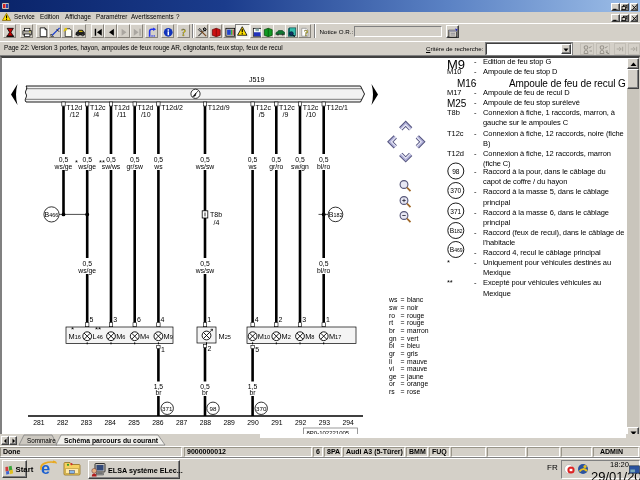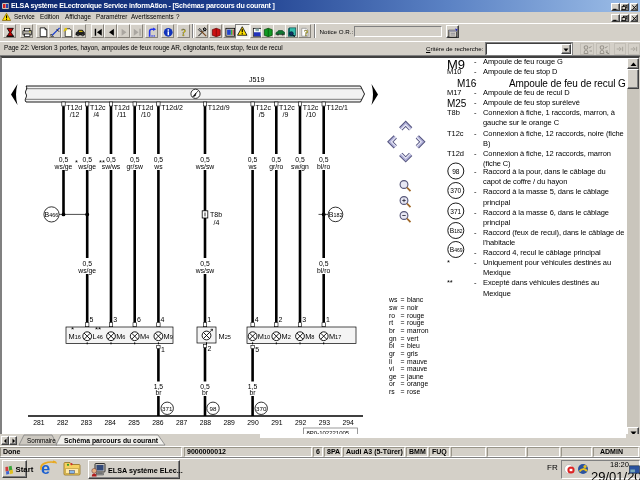--- a/index.html
+++ b/index.html
@@ -11,21 +11,20 @@
 .cell{border-top:1px solid #999589;border-left:1px solid #999589;border-right:1px solid #fff;border-bottom:1px solid #fff}
 .t{position:absolute;white-space:nowrap}
 </style></head><body>
 
 <div class="abs" style="left:0;top:0;width:640px;height:12px;background:linear-gradient(90deg,#0a246a 0%,#1b3c8c 35%,#5b82c4 70%,#9ebfe8 100%)">
  <svg class="abs" style="left:2px;top:2px" width="8" height="8" viewBox="0 0 8 8">
   <rect x="0" y="1" width="7" height="6" fill="#fff" stroke="#333" stroke-width="0.6"></rect>
   <rect x="1" y="2" width="2.6" height="4" fill="#cc2222"></rect>
       <rect x="4" y="2" width="2.4" height="4" fill="#2244aa"></rect>
  </svg>
- <div class="t" style="left:11px;top:2px;font-size:7.1px;font-weight:bold;color:#fff;letter-spacing:-0.22px">ELSA système ELectronique Service informAtion - [Schémas parcours du courant ]</div>
 </div>
 
 <div class="abs btn" style="left:611px;top:2.5px;width:8.5px;height:8px">
     <svg width="7" height="7" viewBox="0 0 7 7" style="position:absolute;left:0;top:0">
       <rect x="1.2" y="4.8" width="3.2" height="1.1" fill="#000"></rect>
     </svg>
   </div>
 <div class="abs btn" style="left:620px;top:2.5px;width:8.5px;height:8px">
     <svg width="7" height="7" viewBox="0 0 7 7" style="position:absolute;left:0;top:0">
       <rect x="2.4" y="1.2" width="3.4" height="2.8" fill="none" stroke="#000" stroke-width="0.8"></rect>
@@ -502,37 +501,37 @@
     <text x="455.8" y="193.1" font-size="6.6" text-anchor="middle" font-family="Liberation Sans,sans-serif">370</text>
     <circle cx="455.8" cy="211.0" r="8" fill="#fff" stroke="#000" stroke-width="0.9"></circle>
     <text x="455.8" y="213.6" font-size="6.6" text-anchor="middle" font-family="Liberation Sans,sans-serif">371</text>
     <circle cx="455.8" cy="230.5" r="8" fill="#fff" stroke="#000" stroke-width="0.9"></circle>
     <text x="449.8" y="233.1" font-size="6.6" font-family="Liberation Sans,sans-serif">B<tspan font-size="5">182</tspan></text>
     <circle cx="455.8" cy="249.5" r="8" fill="#fff" stroke="#000" stroke-width="0.9"></circle>
     <text x="449.8" y="252.1" font-size="6.6" font-family="Liberation Sans,sans-serif">B<tspan font-size="5">469</tspan></text>
   </svg>
 <div class="t" style="left:447px;top:57.2px;font-size:13px;letter-spacing:-0.05px">M9</div>
 <div class="t" style="left:474px;top:57.2px;font-size:7.5px">-</div>
-<div class="t" style="left:483px;top:57.2px;font-size:7.5px;letter-spacing:-0.09px">Ampoule de feu rouge G</div>
+<div class="t" style="left:483px;top:57.2px;font-size:7.5px;letter-spacing:-0.09px">Edition de feu stop G</div>
 <div class="t" style="left:447px;top:67.4px;font-size:7.5px;letter-spacing:-0.05px">M10</div>
 <div class="t" style="left:474px;top:67.4px;font-size:7.5px">-</div>
 <div class="t" style="left:483px;top:67.4px;font-size:7.5px;letter-spacing:-0.09px">Ampoule de feu stop D</div>
 <div class="t" style="left:457px;top:77.6px;font-size:10px;letter-spacing:-0.05px">M16</div>
 <div class="t" style="left:474px;top:77.6px;font-size:7.5px">-</div>
 <div class="t" style="left:509px;top:77.6px;font-size:10px;letter-spacing:-0.09px">Ampoule de feu de recul G</div>
 <div class="t" style="left:447px;top:87.8px;font-size:7.5px;letter-spacing:-0.05px">M17</div>
 <div class="t" style="left:474px;top:87.8px;font-size:7.5px">-</div>
 <div class="t" style="left:483px;top:87.8px;font-size:7.5px;letter-spacing:-0.09px">Ampoule de feu de recul D</div>
 <div class="t" style="left:447px;top:98.0px;font-size:10px;letter-spacing:-0.05px">M25</div>
 <div class="t" style="left:474px;top:98.0px;font-size:7.5px">-</div>
 <div class="t" style="left:483px;top:98.0px;font-size:7.5px;letter-spacing:-0.09px">Ampoule de feu stop surélevé</div>
 <div class="t" style="left:447px;top:108.2px;font-size:7.5px;letter-spacing:-0.05px">T8b</div>
 <div class="t" style="left:474px;top:108.2px;font-size:7.5px">-</div>
 <div class="t" style="left:483px;top:108.2px;font-size:7.5px;letter-spacing:-0.09px">Connexion à fiche, 1 raccords, marron, à</div>
-<div class="t" style="left:483px;top:118.4px;font-size:7.5px;letter-spacing:-0.09px">gauche sur le orange C</div>
+<div class="t" style="left:483px;top:118.4px;font-size:7.5px;letter-spacing:-0.09px">gauche sur le ampoules C</div>
 <div class="t" style="left:447px;top:128.6px;font-size:7.5px;letter-spacing:-0.05px">T12c</div>
 <div class="t" style="left:474px;top:128.6px;font-size:7.5px">-</div>
 <div class="t" style="left:483px;top:128.6px;font-size:7.5px;letter-spacing:-0.09px">Connexion à fiche, 12 raccords, noire (fiche</div>
 <div class="t" style="left:483px;top:138.8px;font-size:7.5px;letter-spacing:-0.09px">B)</div>
 <div class="t" style="left:447px;top:148.6px;font-size:7.5px;letter-spacing:-0.05px">T12d</div>
 <div class="t" style="left:474px;top:148.6px;font-size:7.5px">-</div>
 <div class="t" style="left:483px;top:148.6px;font-size:7.5px;letter-spacing:-0.09px">Connexion à fiche, 12 raccords, marron</div>
 <div class="t" style="left:483px;top:158.8px;font-size:7.5px;letter-spacing:-0.09px">(fiche C)</div>
 <div class="t" style="left:474px;top:166.9px;font-size:7.5px">-</div>
 <div class="t" style="left:483px;top:166.9px;font-size:7.5px;letter-spacing:-0.09px">Raccord à la pour, dans le câblage du</div>
@@ -547,21 +546,21 @@
 <div class="t" style="left:483px;top:227.6px;font-size:7.5px;letter-spacing:-0.09px">Raccord (feux de recul), dans le câblage de</div>
 <div class="t" style="left:483px;top:237.8px;font-size:7.5px;letter-spacing:-0.09px">l'habitacle</div>
 <div class="t" style="left:474px;top:247.5px;font-size:7.5px">-</div>
 <div class="t" style="left:483px;top:247.5px;font-size:7.5px;letter-spacing:-0.09px">Raccord 4, recul le câblage principal</div>
 <div class="t" style="left:447px;top:258.0px;font-size:7.5px;letter-spacing:-0.05px">*</div>
 <div class="t" style="left:474px;top:258.0px;font-size:7.5px">-</div>
 <div class="t" style="left:483px;top:258.0px;font-size:7.5px;letter-spacing:-0.09px">Uniquement pour véhicules destinés au</div>
 <div class="t" style="left:483px;top:268.2px;font-size:7.5px;letter-spacing:-0.09px">Mexique</div>
 <div class="t" style="left:447px;top:278.4px;font-size:7.5px;letter-spacing:-0.05px">**</div>
 <div class="t" style="left:474px;top:278.4px;font-size:7.5px">-</div>
-<div class="t" style="left:483px;top:278.4px;font-size:7.5px;letter-spacing:-0.09px">Excepté dans véhicules destinés au</div>
+<div class="t" style="left:483px;top:278.4px;font-size:7.5px;letter-spacing:-0.09px">Excepté pour véhicules véhicules au</div>
 <div class="t" style="left:483px;top:288.6px;font-size:7.5px;letter-spacing:-0.09px">Mexique</div>
 <div class="t" style="left:389px;top:296.3px;font-size:6.8px">ws</div>
 <div class="t" style="left:400.5px;top:296.3px;font-size:6.8px">=</div>
 <div class="t" style="left:407px;top:296.3px;font-size:6.8px">blanc</div>
 <div class="t" style="left:389px;top:303.95px;font-size:6.8px">sw</div>
 <div class="t" style="left:400.5px;top:303.95px;font-size:6.8px">=</div>
 <div class="t" style="left:407px;top:303.95px;font-size:6.8px">noir</div>
 <div class="t" style="left:389px;top:311.59999999999997px;font-size:6.8px">ro</div>
 <div class="t" style="left:400.5px;top:311.59999999999997px;font-size:6.8px">=</div>
 <div class="t" style="left:407px;top:311.59999999999997px;font-size:6.8px">rouge</div>

